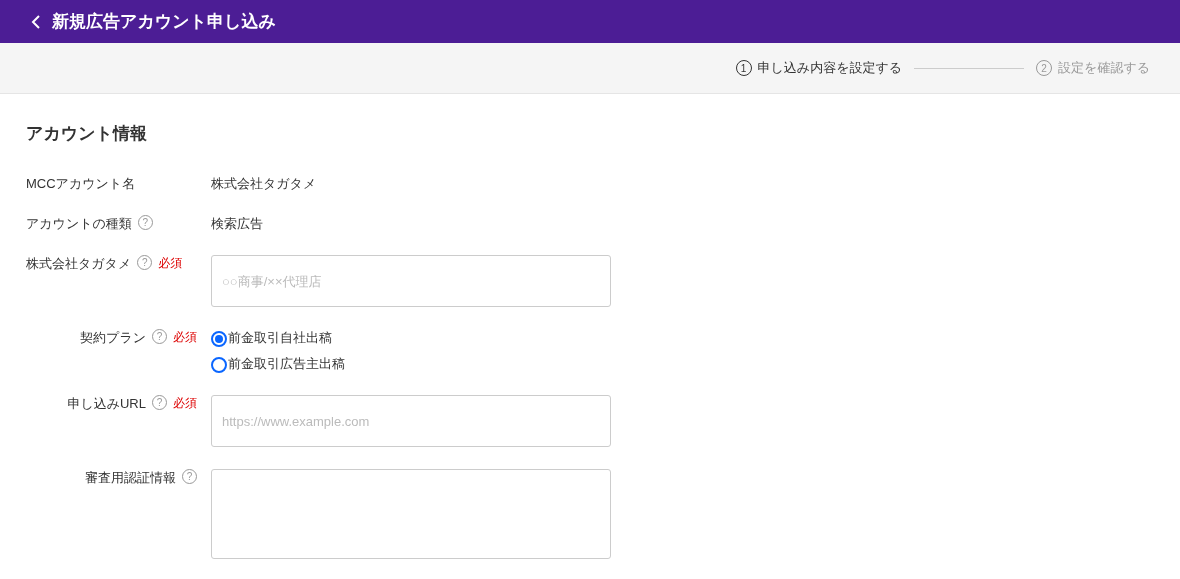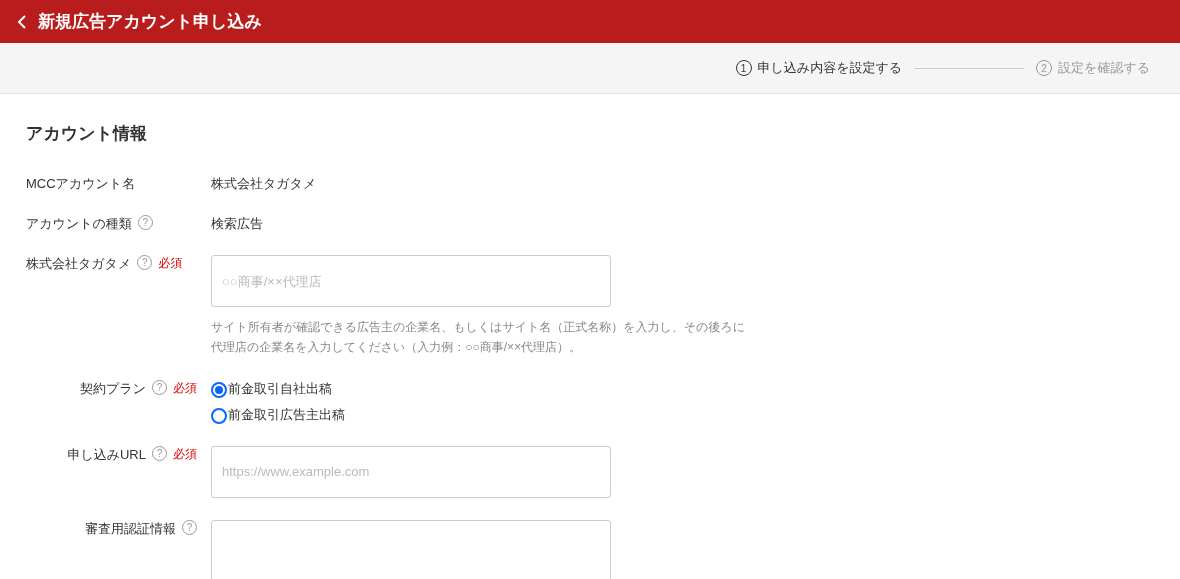--- a/index.html
+++ b/index.html
@@ -1,18 +1,18 @@
 <!DOCTYPE html>
 <html><head>
   <meta charset="utf-8">
   <style>
     * { margin: 0; padding: 0; box-sizing: border-box; }
     body { font-family: -apple-system, "Hiragino Sans", "Hiragino Kaku Gothic ProN", Meiryo, sans-serif; color: #333; font-size: 13px; background: #fff; }
     
-    .header { background: #b91c1c; color: #fff; padding: 10px 16px; display: flex; align-items: center; gap: 10px; }
+    .header { background: #4c1d95; color: #fff; padding: 10px 30px; display: flex; align-items: center; gap: 10px; }
     .back-icon { cursor: pointer; display: inline-flex; }
     .header-title { font-size: 17px; font-weight: bold; }
     
     .stepper { background: #f5f5f5; padding: 16px 30px; display: flex; justify-content: flex-end; align-items: center; gap: 12px; border-bottom: 1px solid #e5e5e5; }
     .step { display: flex; align-items: center; gap: 6px; color: #999; font-size: 13px; }
     .step.active { color: #333; }
     .step-num { display: inline-flex; align-items: center; justify-content: center; width: 16px; height: 16px; border-radius: 50%; border: 1px solid currentColor; font-size: 10px; }
     .step-line { width: 110px; height: 1px; background: #ccc; }
     
     .content { padding: 28px 26px 40px; }
@@ -86,21 +86,20 @@
   </div>
 
   <div class="row">
     <div class="label-col">
       <span class="label-text">株式会社タガタメ</span>
       <span class="help-icon">?</span>
       <span class="required">必須</span>
     </div>
     <div class="value-col">
       <input type="text" class="text-input" placeholder="○○商事/××代理店" style="">
-      <div class="hint">サイト所有者が確認できる広告主の企業名、もしくはサイト名（正式名称）を入力し、その後ろに代理店の企業名を入力してください（入力例：○○商事/××代理店）。</div>
     </div>
   </div>
 
   <div class="row">
     <div class="label-col right">
       <span class="label-text">契約プラン</span>
       <span class="help-icon">?</span>
       <span class="required">必須</span>
     </div>
     <div class="value-col">

